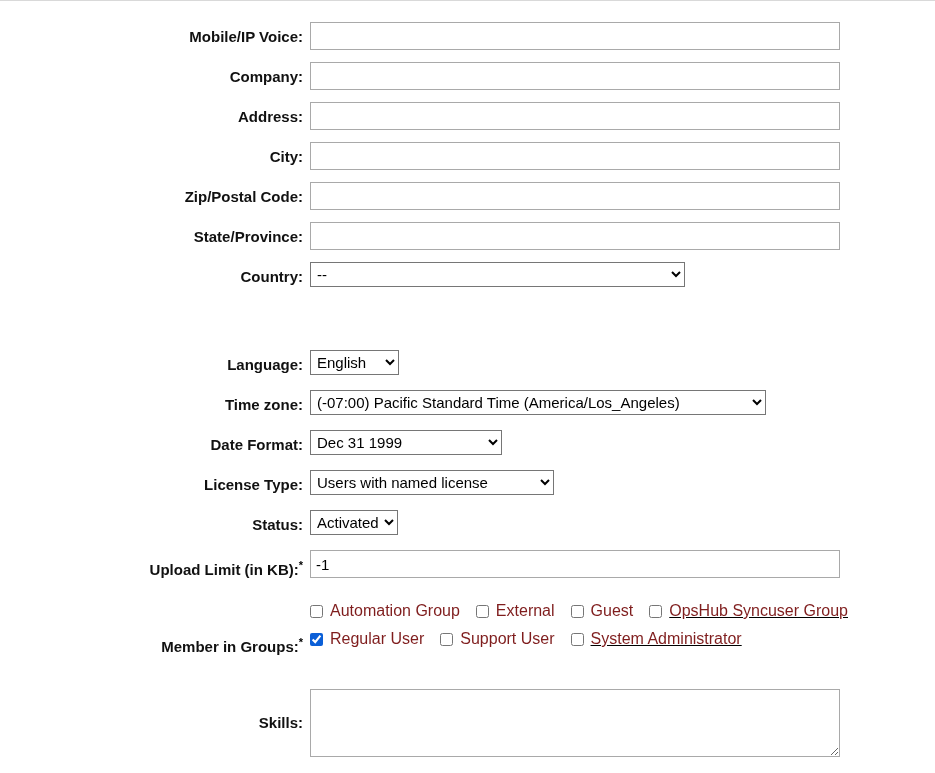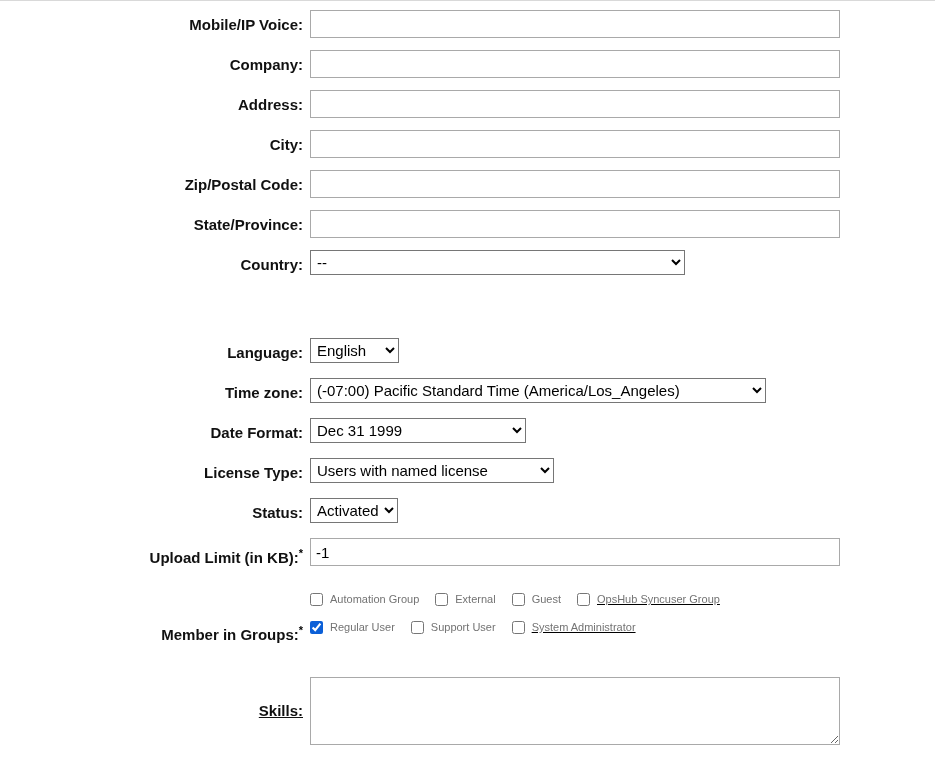--- a/index.html
+++ b/index.html
@@ -18,21 +18,21 @@
   .top-rule {
     position: absolute;
     top: 0;
     left: 0;
     width: 935px;
     height: 1px;
     background: #d9d9d9;
   }
   .form {
     position: relative;
-    padding-top: 10px;
+    padding-top: 22px;
   }
   .row {
     display: flex;
     align-items: flex-start;
     margin-bottom: 10px;
   }
   .label-cell {
     width: 310px;
     text-align: right;
     padding-right: 7px;
@@ -71,21 +71,21 @@
     background: #ffffff;
     font-family: "Liberation Sans", sans-serif;
     font-size: 15px;
     color: #000000;
     padding: 1px 2px;
     border-radius: 0;
   }
   select.country { width: 375px; }
   select.language { width: 89px; }
   select.timezone { width: 456px; }
-  select.dateformat { width: 216px; }
+  select.dateformat { width: 192px; }
   select.license { width: 244px; }
   select.status { width: 88px; }
 
   .spacer-block { height: 48px; }
 
   .groups-wrap {
     padding-top: 2px;
   }
   .group-line {
     display: flex;
@@ -100,42 +100,41 @@
     white-space: nowrap;
   }
   .chk-item:last-child { margin-right: 4px; text-decoration: underline; }
   input[type="checkbox"] {
     width: 13px;
     height: 13px;
     margin: 0 7px 0 0;
     accent-color: #0b5fd7;
   }
   .chk-label {
-    font-size: 11px;
-    color: #737373;
+    font-size: 16px;
+    color: #7f1d1d;
   }
   .row-groups .label-cell {
     line-height: 40px;
     padding-top: 27px;
   }
   textarea.skills {
     width: 530px;
     height: 68px;
     box-sizing: border-box;
     border: 1px solid #a9a9a9;
     background: #ffffff;
     font-family: "Liberation Sans", sans-serif;
     font-size: 15px;
     padding: 3px 5px;
     resize: vertical;
     border-radius: 0;
   }
   .row-skills .label-cell {
     line-height: 68px;
-    text-decoration: underline;
   }
   .row-upload { margin-top: 6px; }
 </style>
 </head>
 <body>
 
 <div class="top-rule"></div>
 
 <div class="form">
 

